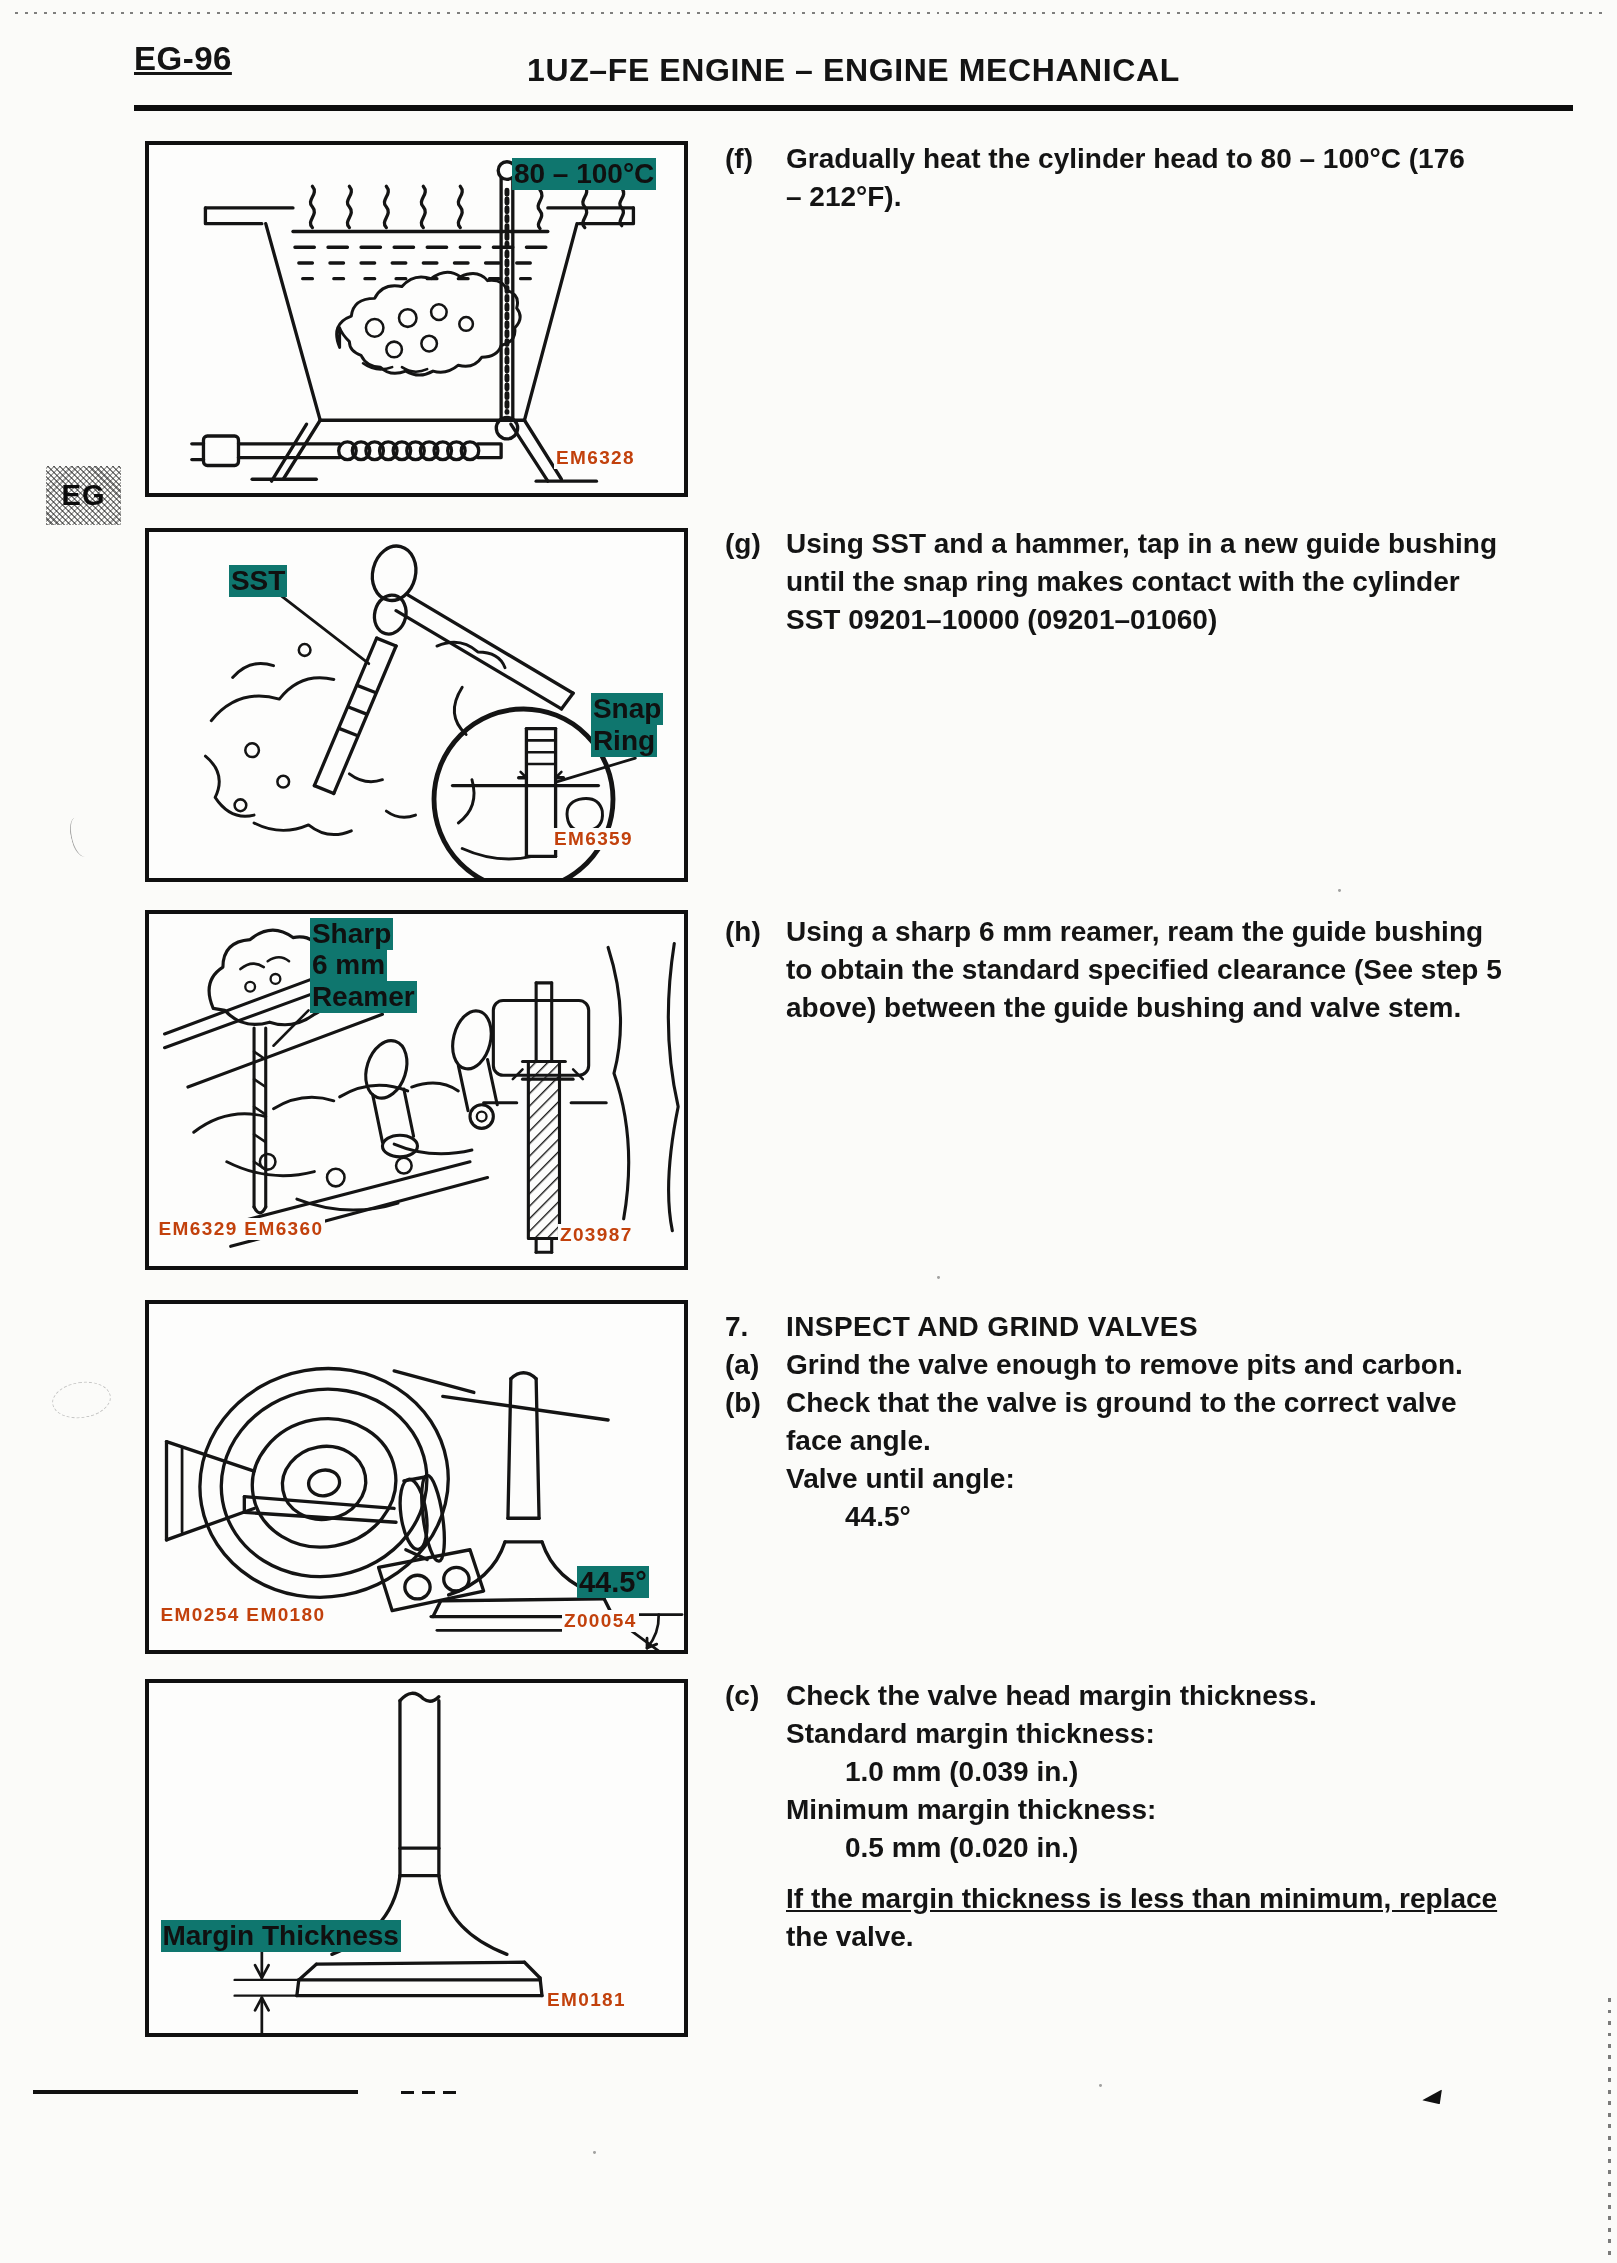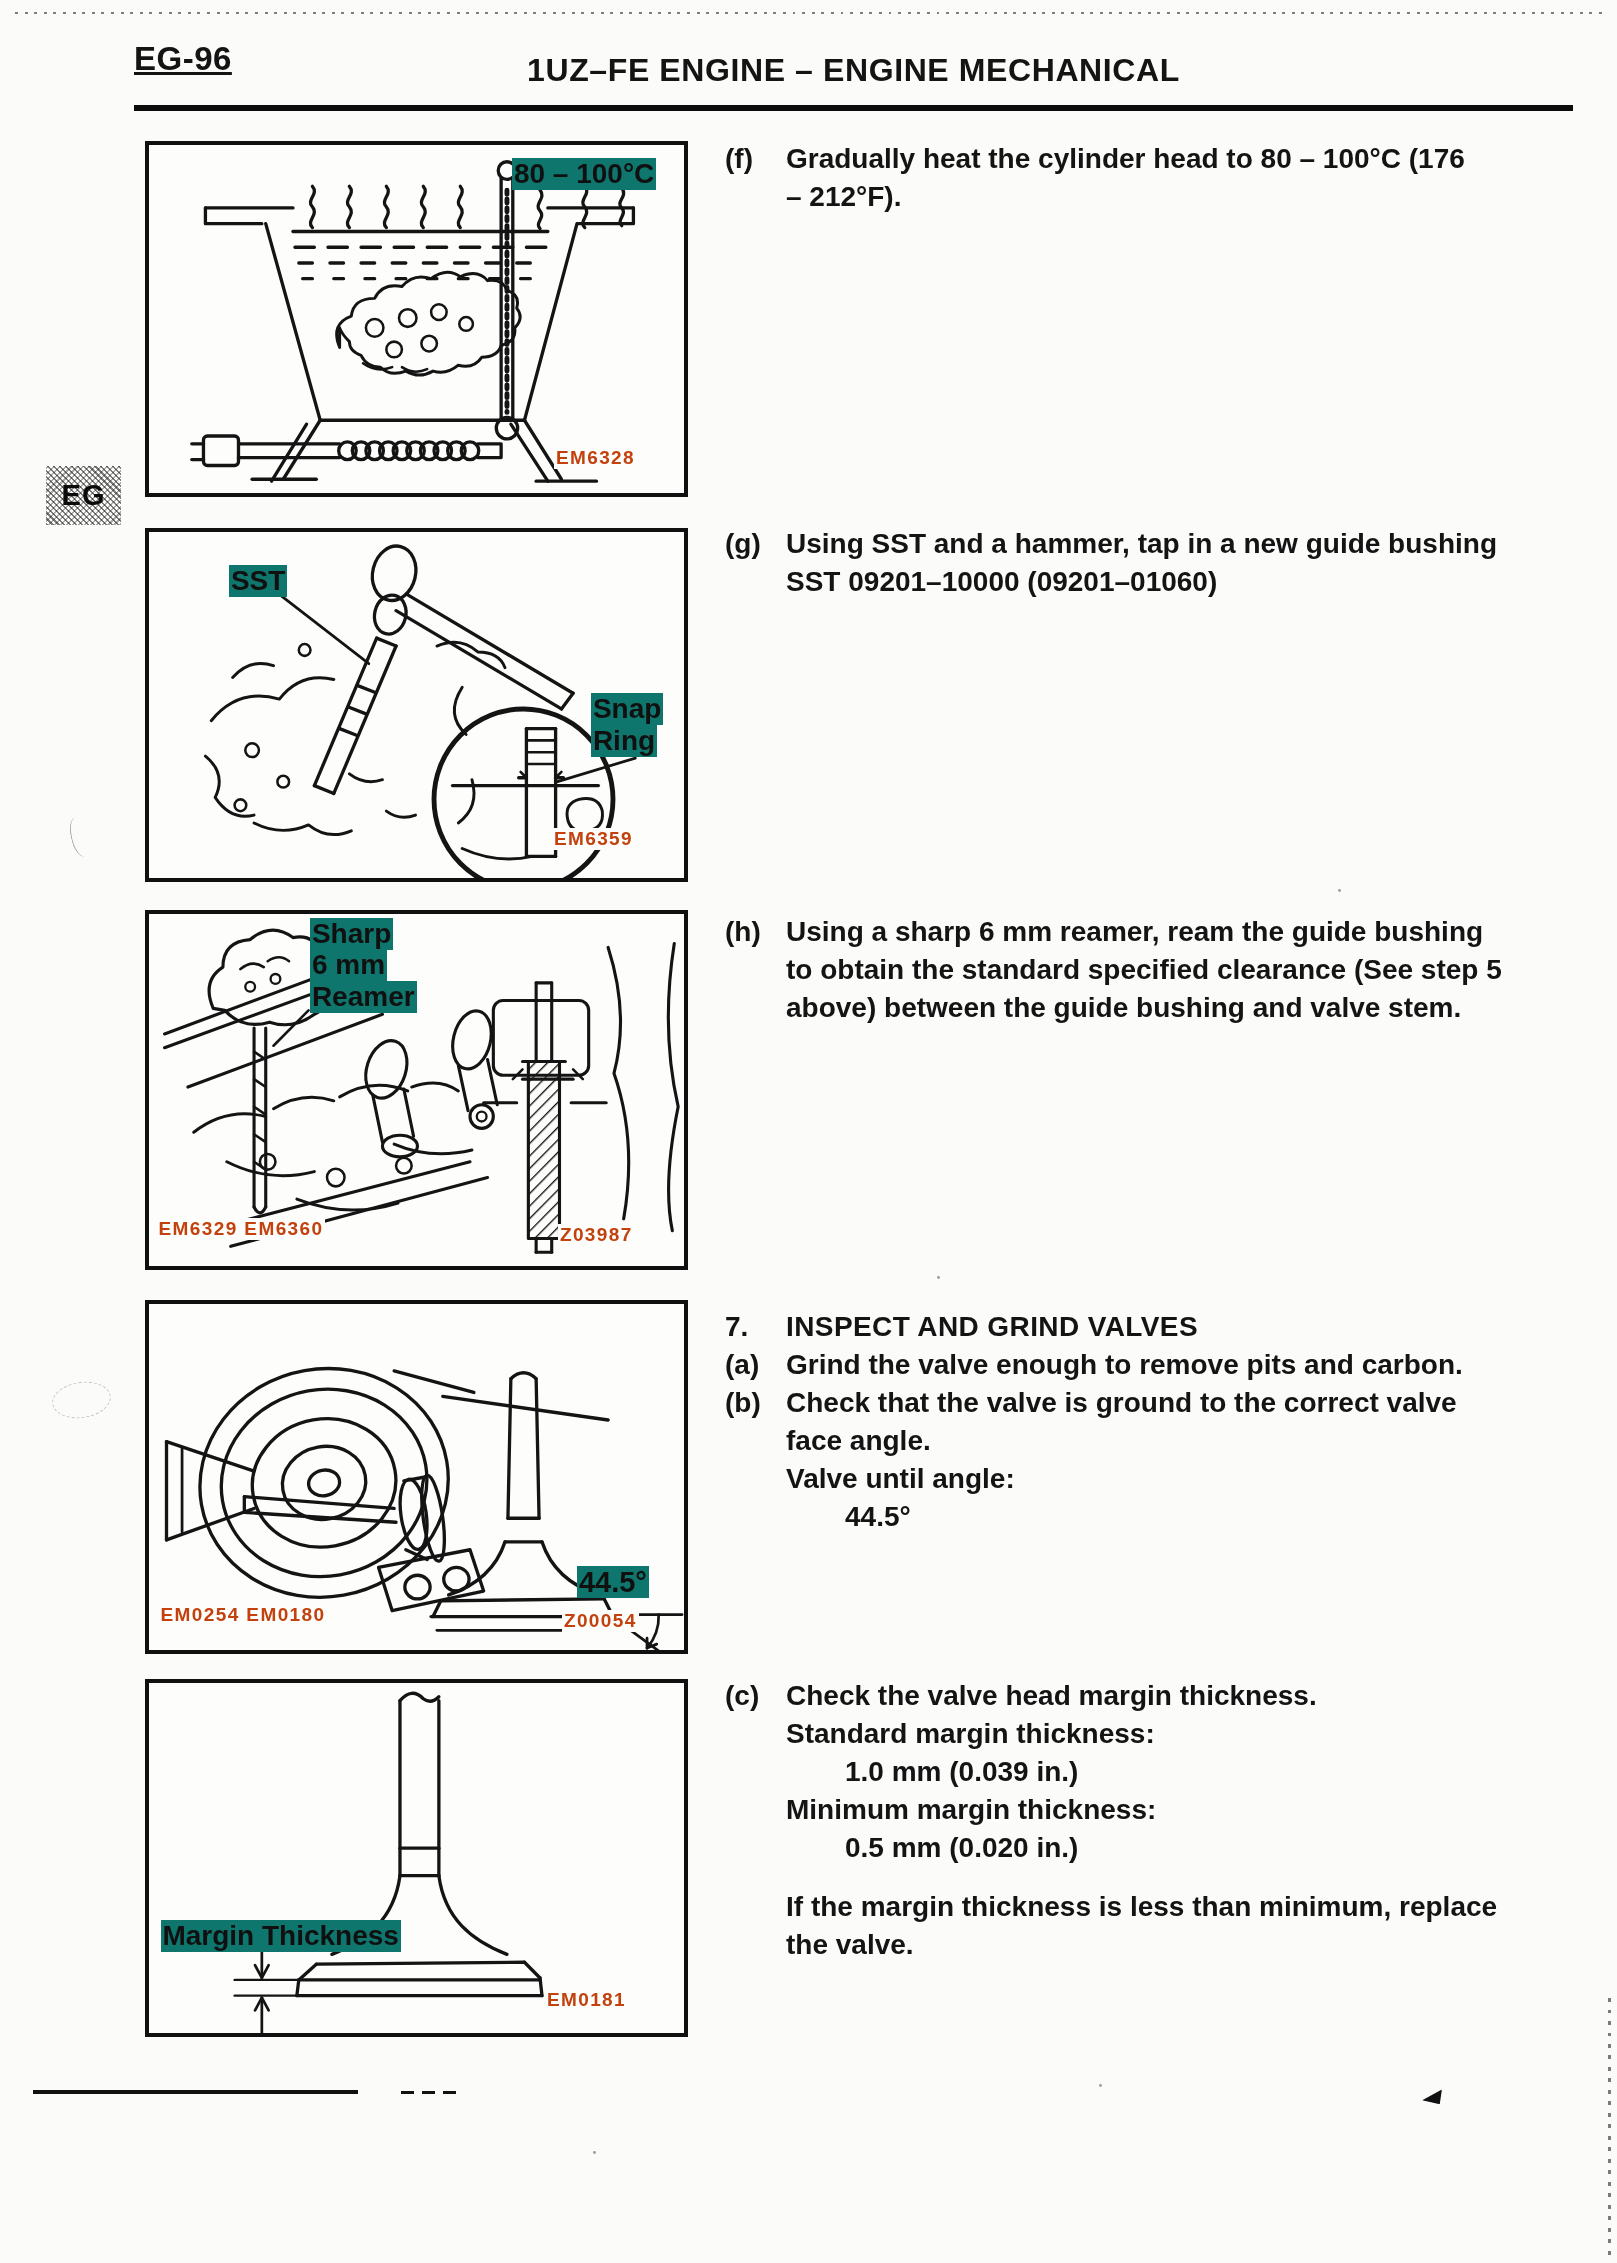--- a/index.html
+++ b/index.html
@@ -26,21 +26,21 @@
   
   .fig{position:absolute;border:4.8px solid #101010;background:#fdfdfc;}
   .fig svg{display:block;width:100%;height:100%;}
   .figlabel{position:absolute;font-weight:700;font-size:28px;line-height:32px;color:#101010;background:#0f766e;padding:0 1.9px;}
   .figcode{position:absolute;font-weight:700;font-size:19px;letter-spacing:1.4px;color:#c2410c;background:#fdfdfc;padding:0 1.9px;}
   
   .step{position:absolute;display:flex;font-size:28px;line-height:38px;font-weight:700;}
   .letter{width:61px;flex:none;}
   .line{white-space:nowrap;}
   .spec-val{margin-left:59px;}
-  .note{margin-top:21px;}
+  .note{margin-top:13px;text-decoration:underline;}
   .sec-num{width:61px;flex:none;}
   .sec-title{letter-spacing:0.4px;}
   
   .dotline-top{left:15.3px;top:11.5px;width:1587px;height:2.9px;
     background:repeating-linear-gradient(90deg,#555 0 2.9px,transparent 2.9px 9.6px);opacity:.75;}
   .bottom-line{left:33px;top:2090px;width:325px;height:3.8px;background:#111;}
   .bottom-dash{left:401px;top:2091px;width:59px;height:2.9px;
     background:repeating-linear-gradient(90deg,#111 0 13.4px,transparent 13.4px 21px);}
   .corner-mark{left:1422px;top:2091px;width:21px;height:14.3px;background:#111;
     clip-path:polygon(0 55%,100% 0,80% 100%);transform:rotate(-8deg);}
@@ -348,20 +348,21 @@
   <div>
     <div class="line">Gradually heat the cylinder head to 80 – 100°C (176</div>
     <div class="line">– 212°F).</div>
   </div>
 </div>
 
 <div class="step" style="left:725px;top:525px;width:860px">
   <span class="letter">(g)</span>
   <div>
     <div class="line">Using SST and a hammer, tap in a new guide bushing</div>
+    <div class="line">until the snap ring makes contact with the cylinder</div>
     <div class="line">SST 09201–10000 (09201–01060)</div>
   </div>
 </div>
 
 <div class="step" style="left:725px;top:913px;width:860px">
   <span class="letter">(h)</span>
   <div>
     <div class="line">Using a sharp 6 mm reamer, ream the guide bushing</div>
     <div class="line">to obtain the standard specified clearance (See step 5</div>
     <div class="line">above) between the guide bushing and valve stem.</div>

